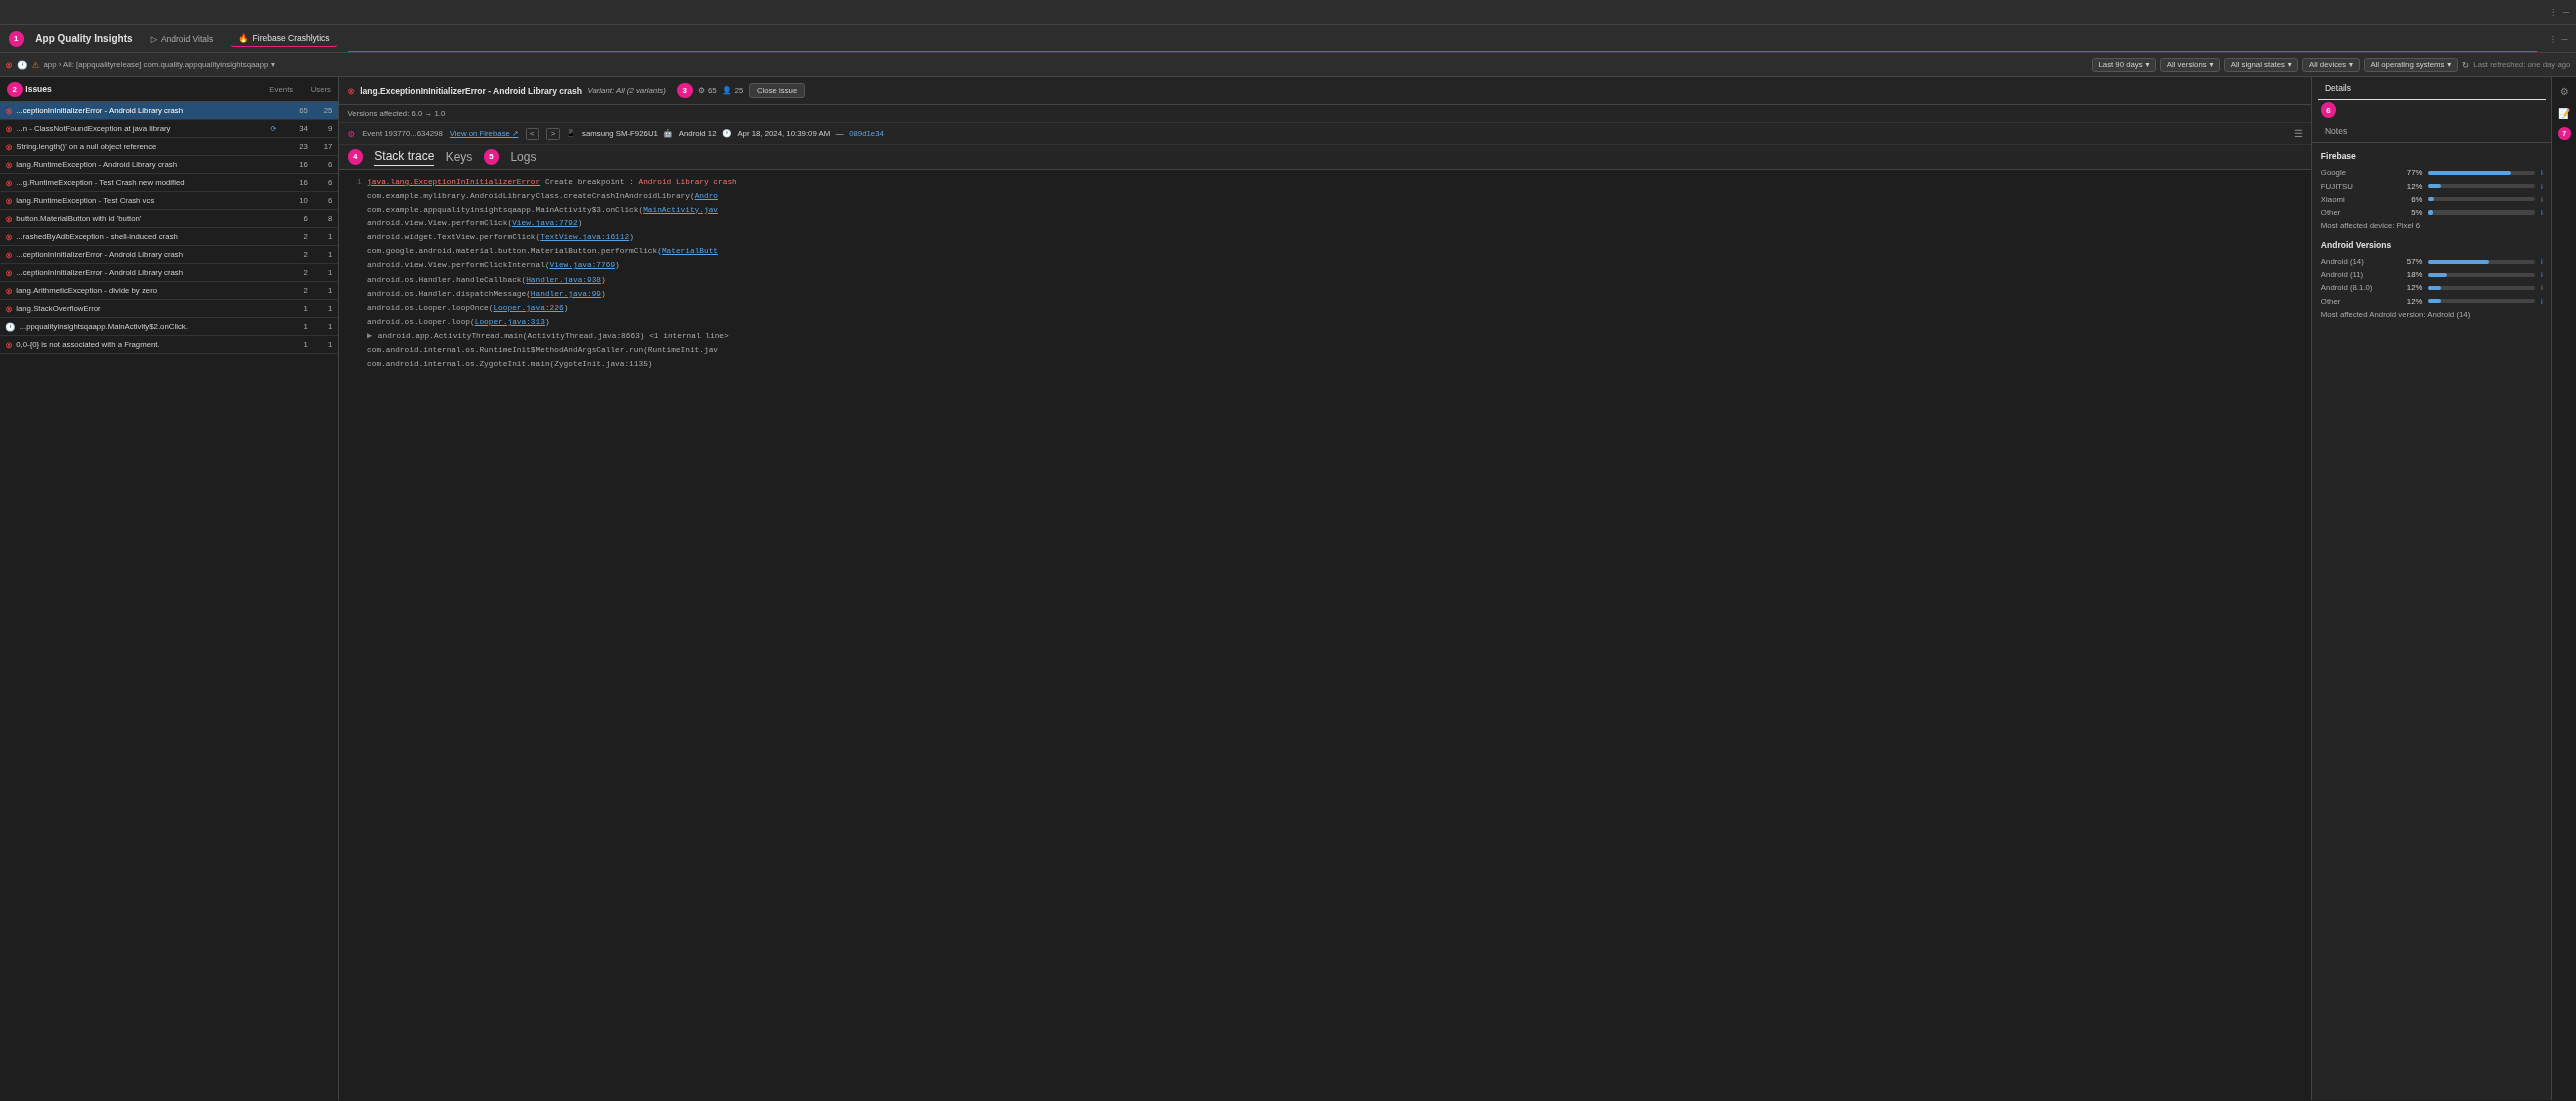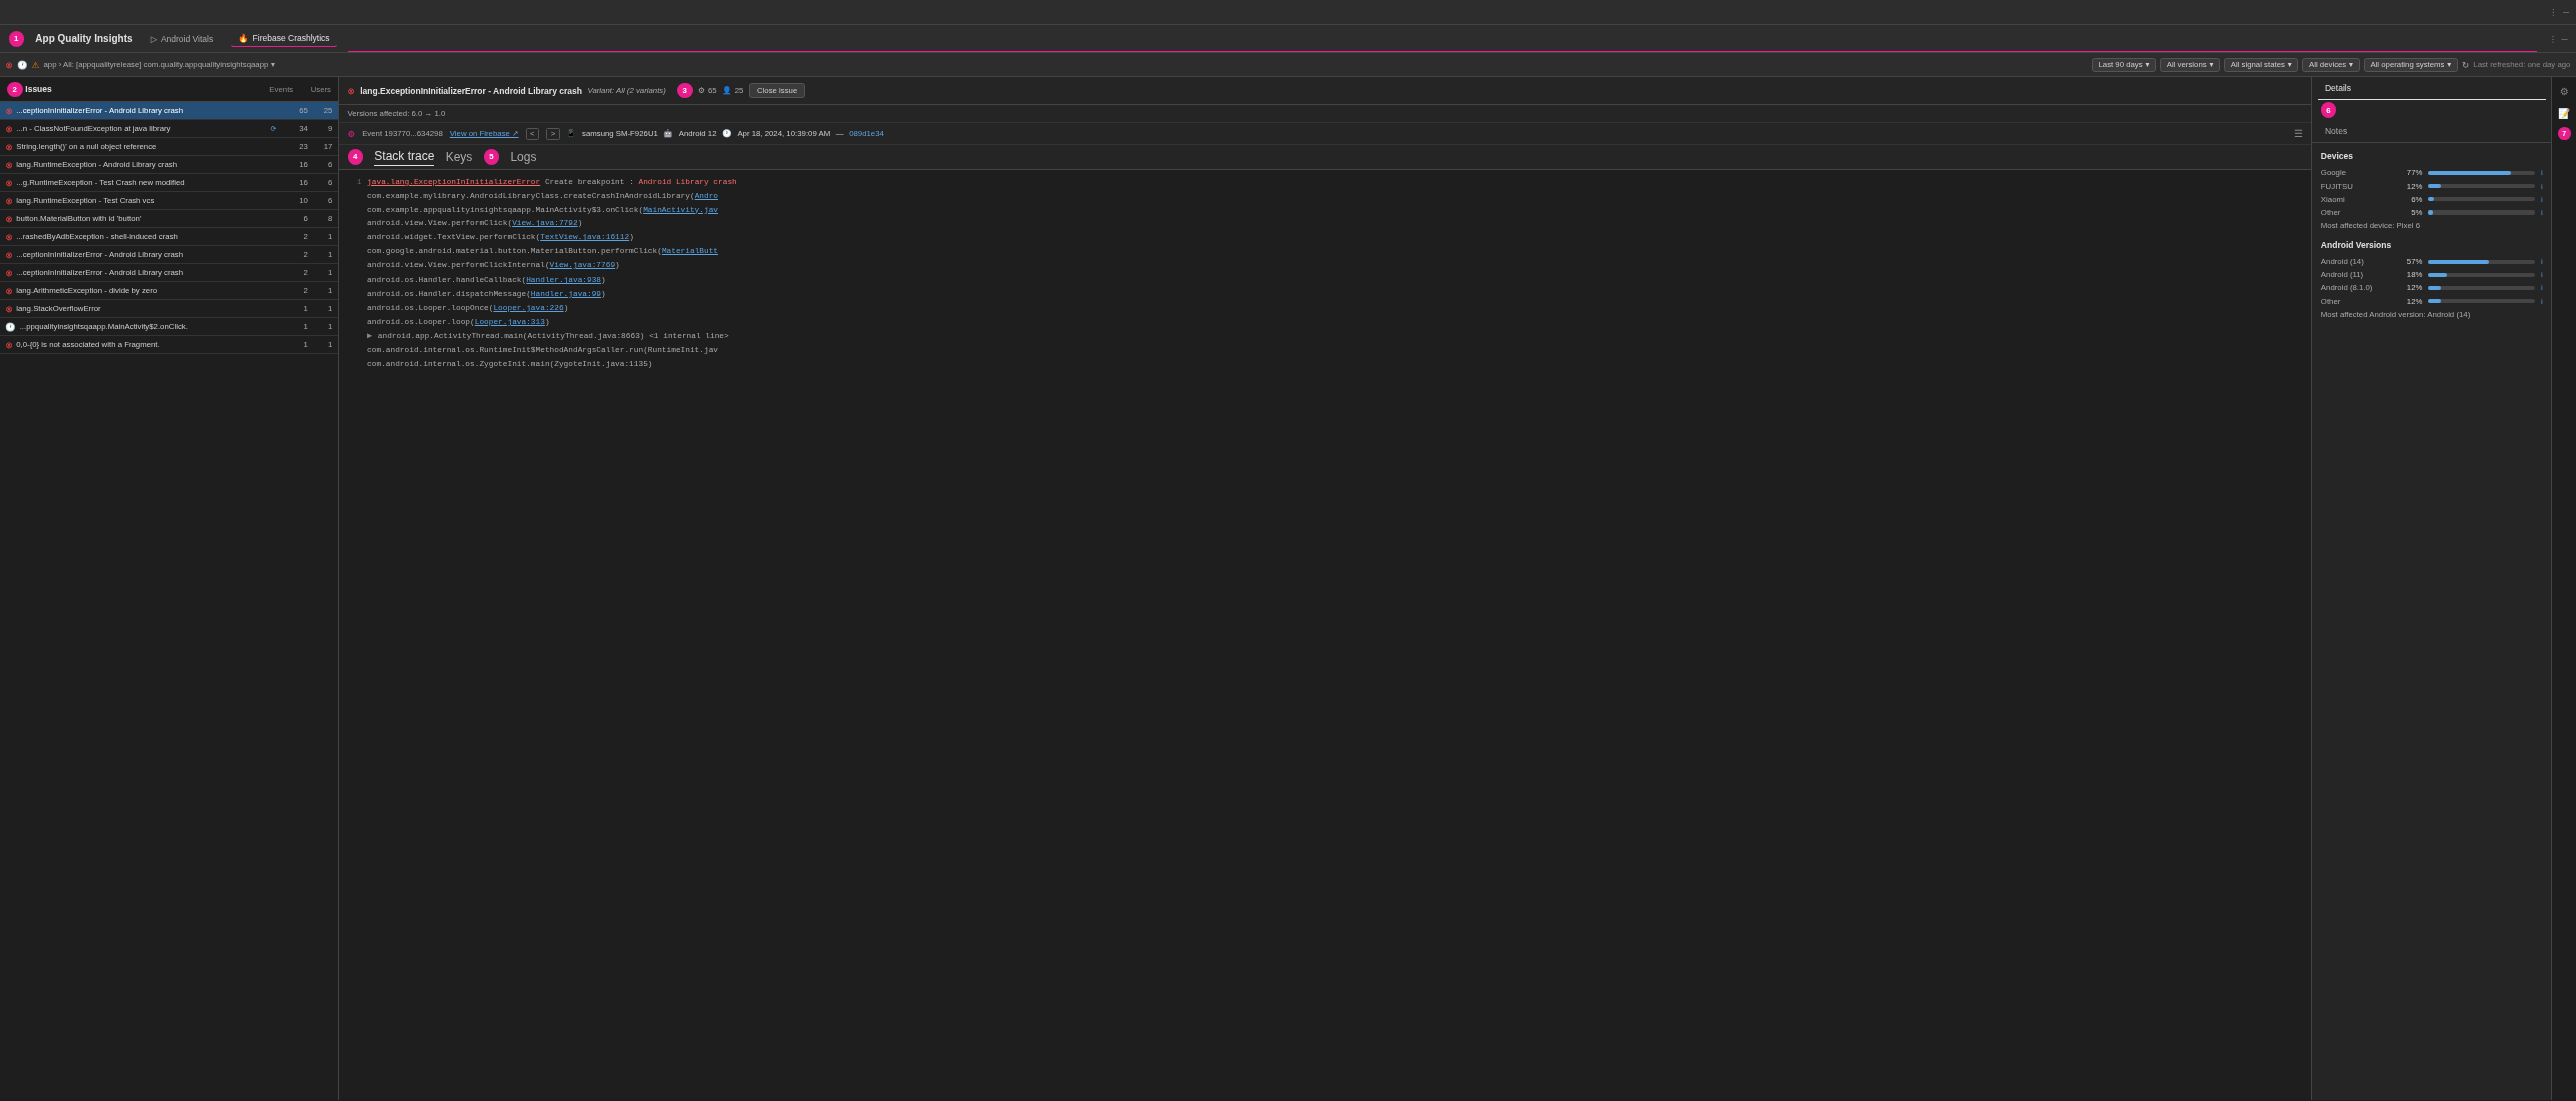--- a/index.html
+++ b/index.html
@@ -585,21 +585,21 @@
   </div>
 
   <div class="right-panel">
     <div class="right-tabs">
       <div class="right-tab active">Details</div>
       <span class="annotation-circle" style="margin:2.8px;">6</span>
       <div class="right-tab">Notes</div>
     </div>
     <div class="right-content">
 
-      <div class="section-title">Devices</div>
+      <div class="section-title">Firebase</div>
 
       <div class="stat-row">
         <span class="stat-label">Google</span>
         <span class="stat-pct">77%</span>
         <div class="bar-container">
           <div class="bar-fill" style="width:77%"></div>
         </div>
         <span class="info-icon">ℹ</span>
       </div>
       <div class="stat-row">

